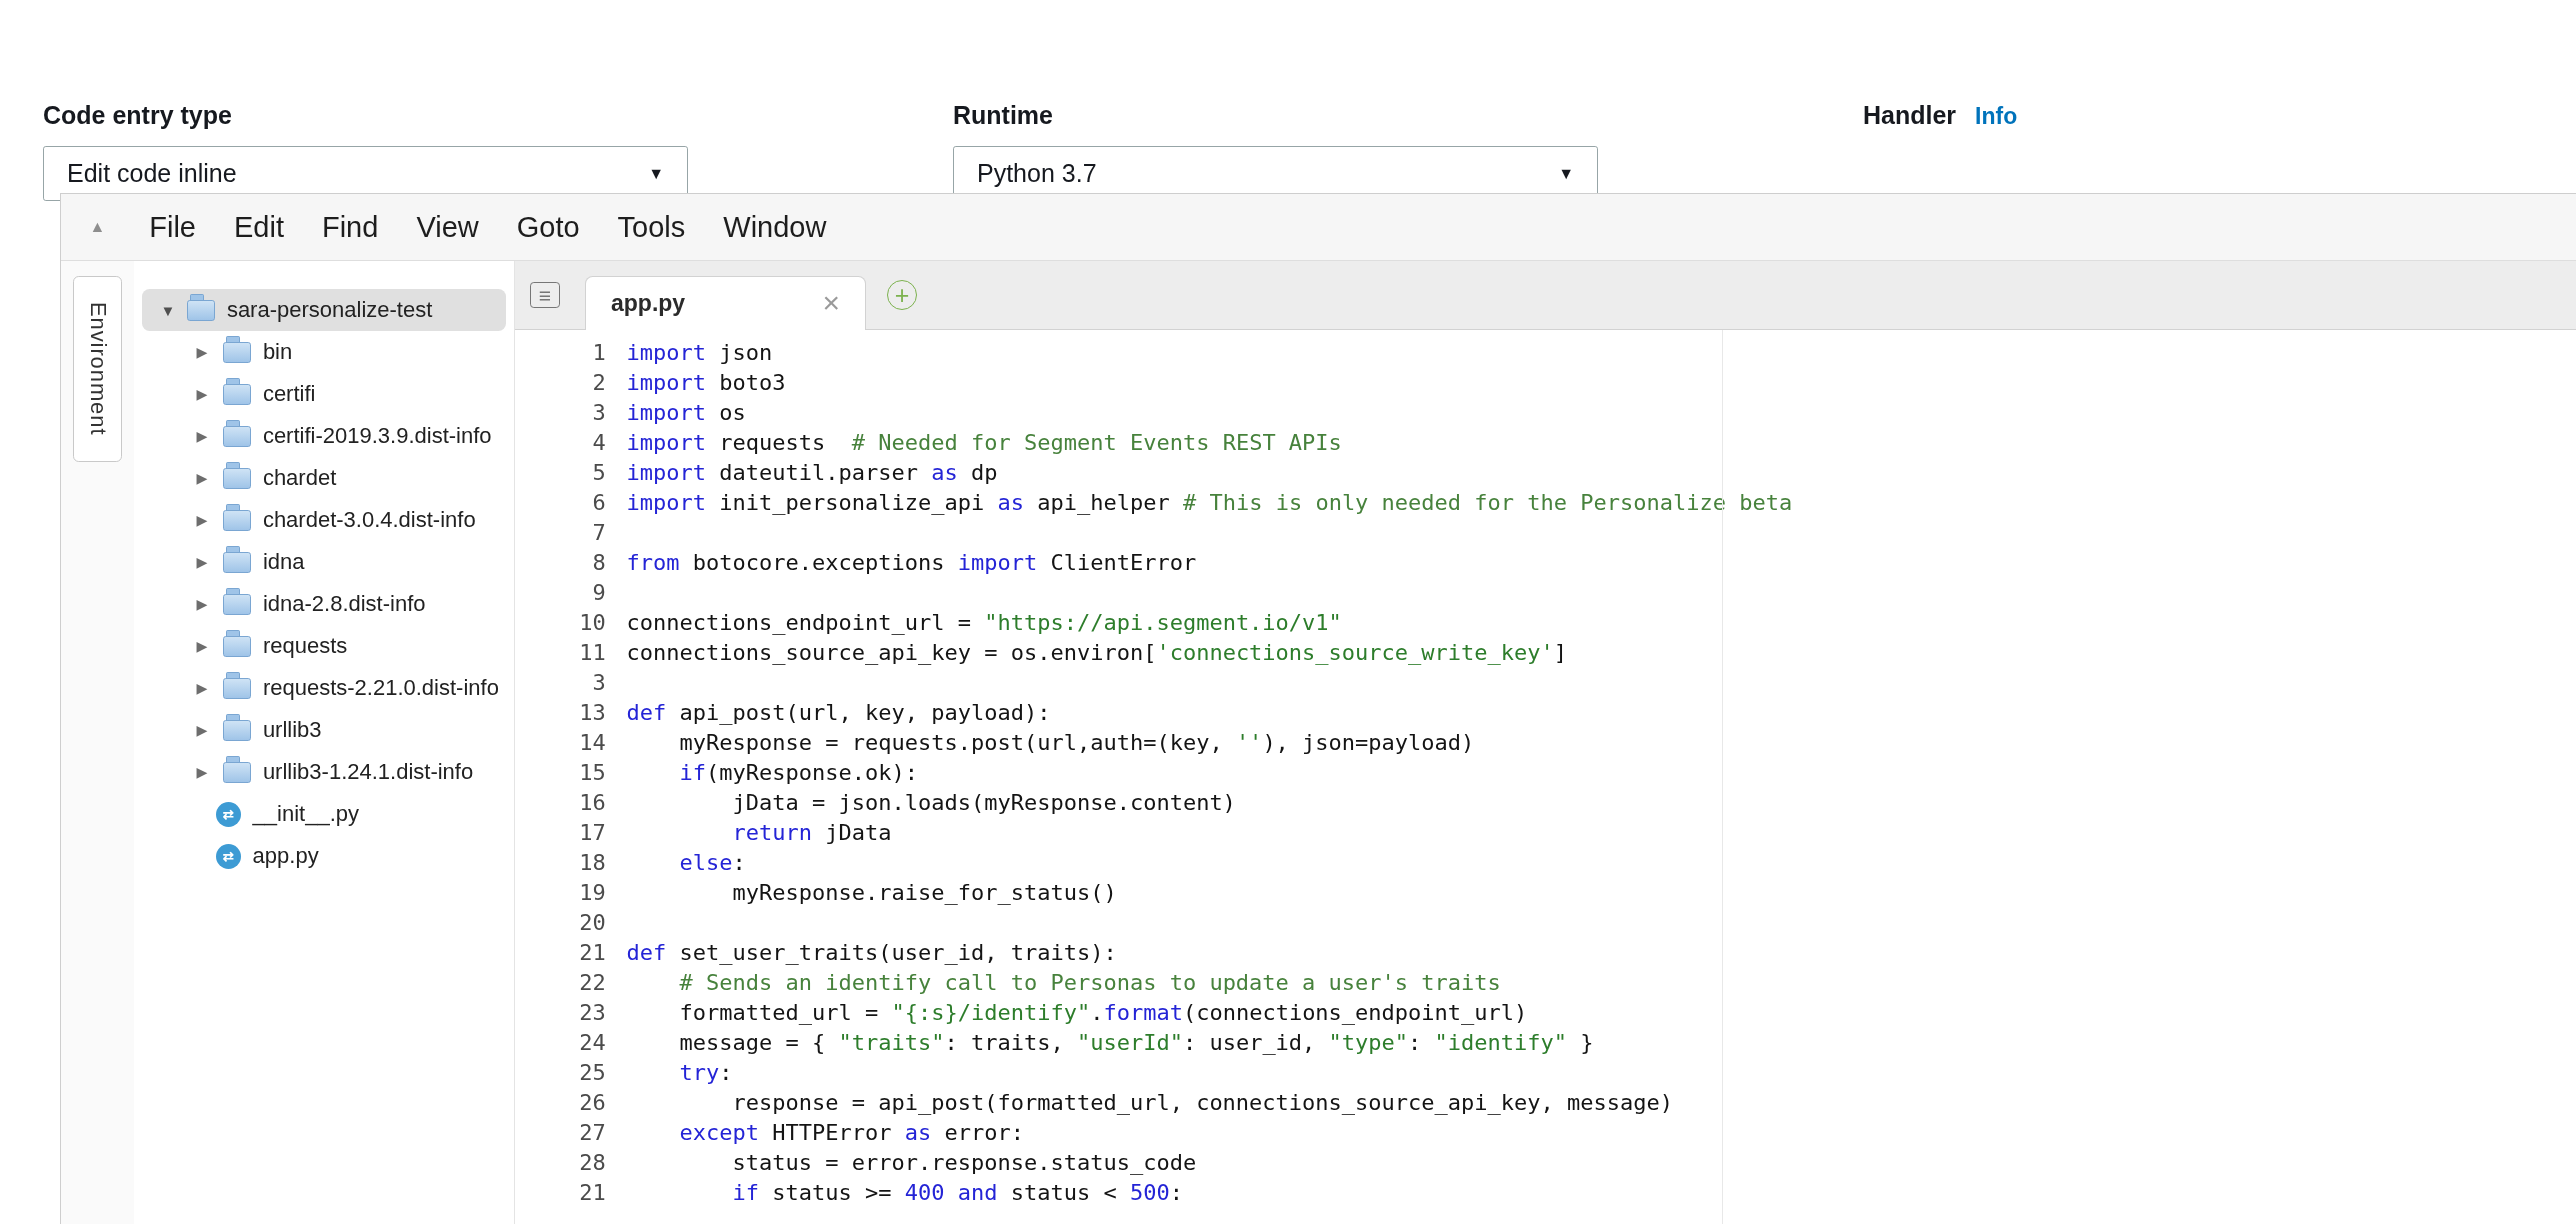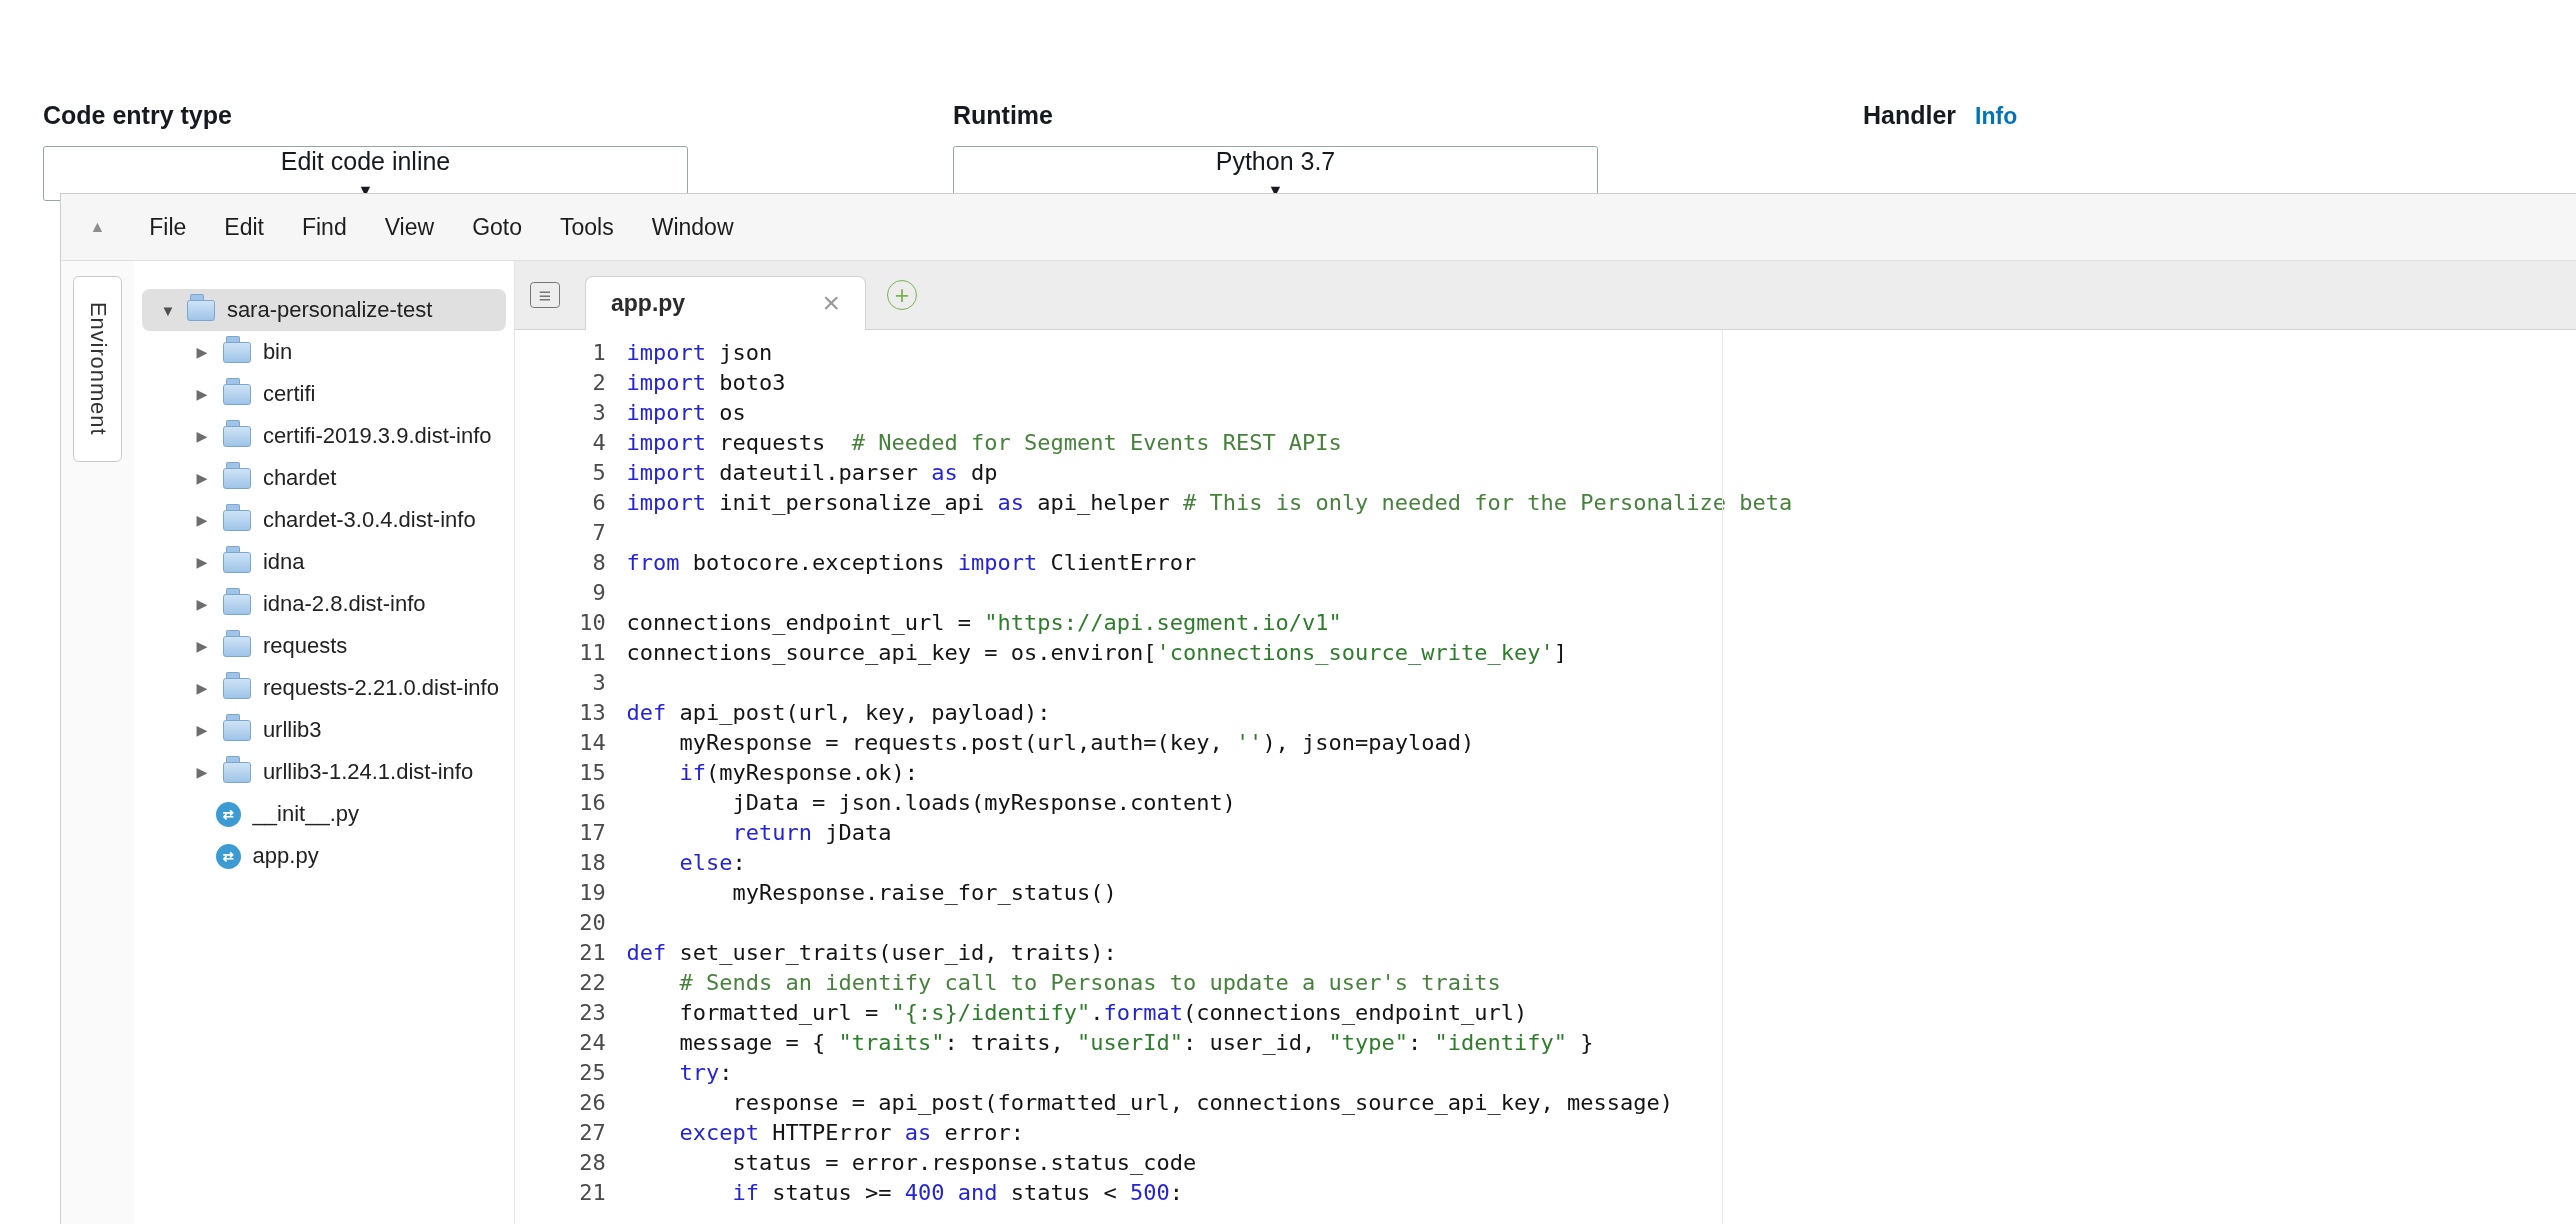--- a/index.html
+++ b/index.html
@@ -8,33 +8,33 @@
   .page { position:relative; width:2576px; height:1225px; overflow:hidden; background:#fff; }
 
   
   .top-form { position:absolute; top:0; left:0; right:0; height:193px; background:#fff; }
   .field { position:absolute; top:53px;margin-top:48px; }
   .field-label-row { display:flex; gap:19px; align-items:baseline; margin-bottom:15px; height:30px; }
   .field-label { font-size:25px; font-weight:700; color:#16191f; }
   .info-link { font-size:23px; font-weight:700; color:var(--accent-link,#0073bb); text-decoration:none; cursor:pointer; }
   .select { width:645px; height:55px; border:0.9px solid #97a5a7; border-radius:2.8px; background:#fff;
             display:flex; align-items:center; justify-content:space-between; padding:0 23px;
-            font-size:25px; color:#16191f; cursor:pointer;flex-direction:column; }
+            font-size:25px; color:#16191f; cursor:pointer; }
   .caret { font-size:16px; color:#16191f; }
   .text-input { width:645px; height:55px; border:0.9px solid #97a5a7; border-radius:2.8px; background:#fff;
                 padding:0 21px; font-size:25px; color:#16191f; font-family:inherit; }
 
   
   .editor { position:absolute; left:60px; top:193px; width:2516px; height:1128px;
             border:0.9px solid #cecece; border-right:none; border-bottom:none; background:#fff; }
   .menubar { height:67px; background:var(--menu-bar-bg,#f6f6f6); border-bottom:0.9px solid #dedede;
              display:flex; align-items:center; }
   .collapse-arrow { margin-left:28.4px; font-size:16px; color:#8e8e8e; cursor:pointer; }
   .menu-items { display:flex; margin-left:25px; }
-  .menu-item { padding:0 19px; font-size:23px; color:#1d1d1d; cursor:pointer; line-height:67px; }
+  .menu-item { padding:0 19px; font-size:29px; color:#1d1d1d; cursor:pointer; line-height:67px; }
 
   .editor-body { display:flex; height:calc(100% - 67px); }
 
   
   .dock-strip { width:73px; background:#fafafa; flex:none; }
   .env-tab { writing-mode:vertical-rl; margin:15px auto 0; width:49px; height:186px;
              display:flex; align-items:center; justify-content:center;
              background:#fff; border:0.9px solid #c9c9c9; border-radius:5.7px;
              font-size:22px; color:#333; letter-spacing:0.9px; cursor:pointer; }
 

